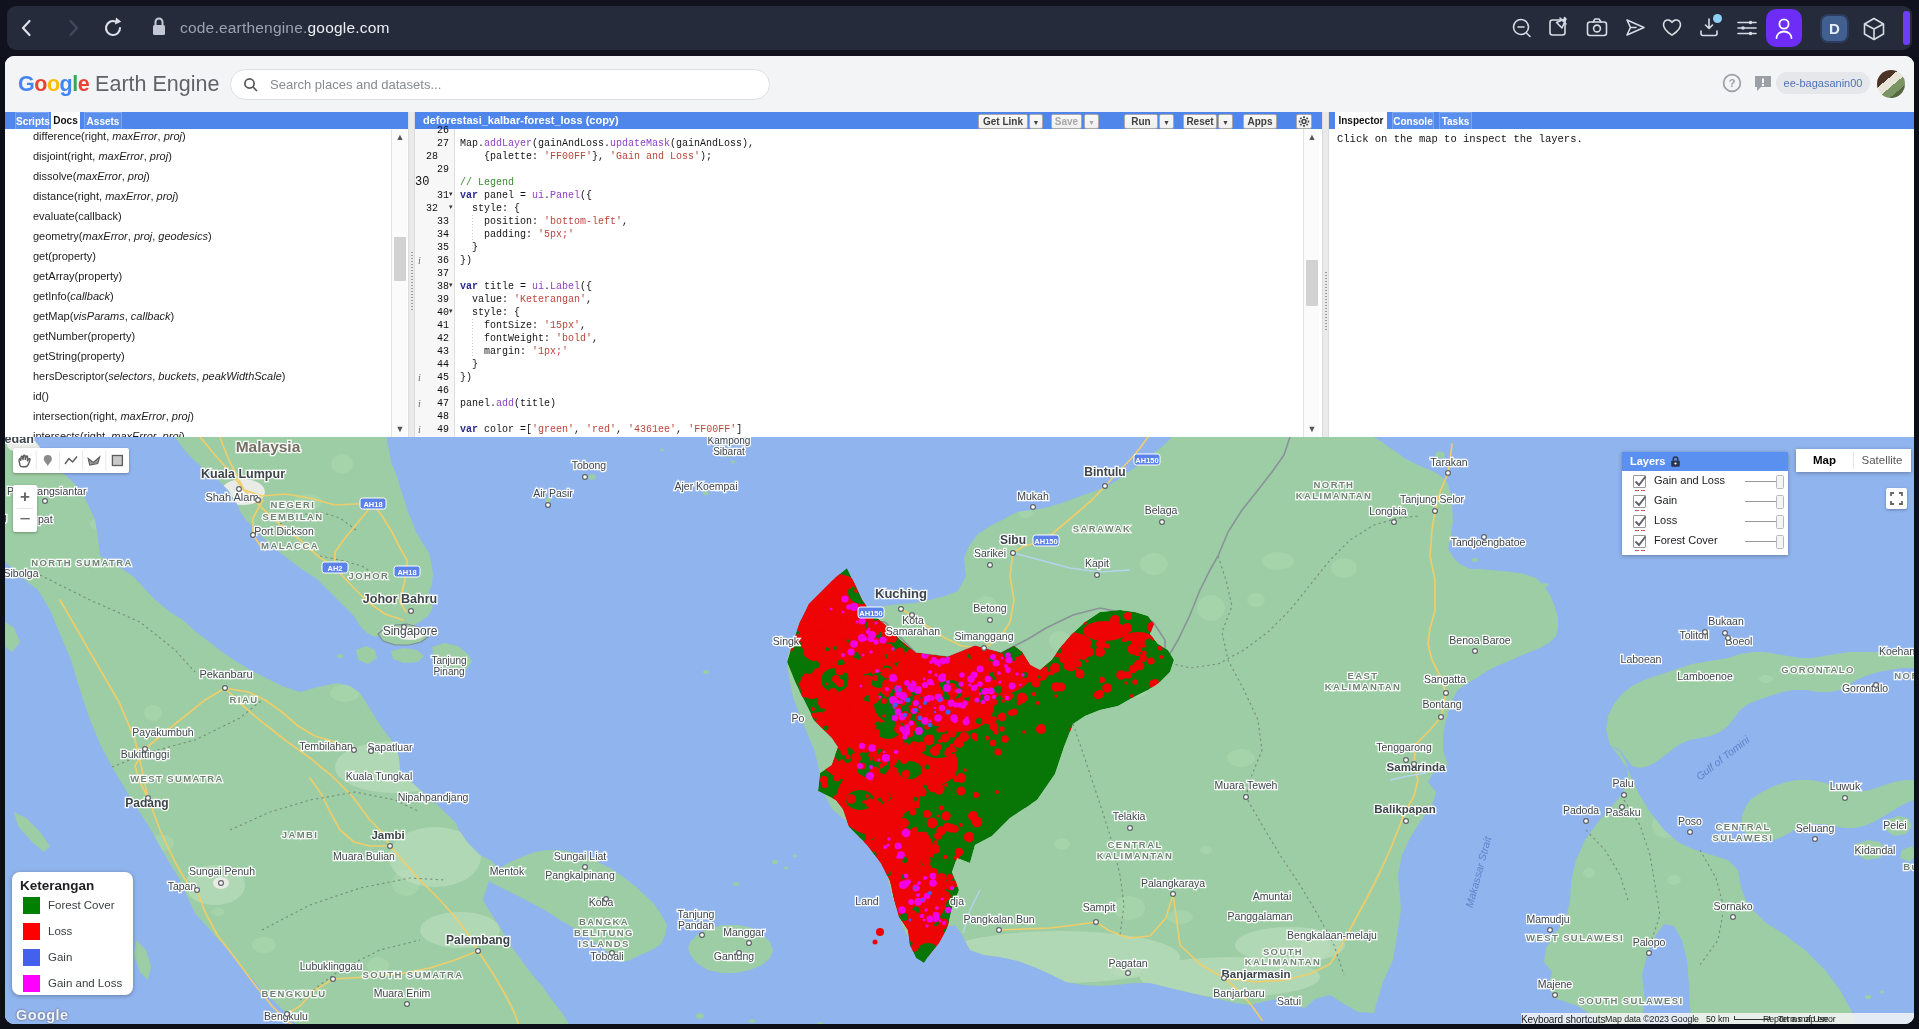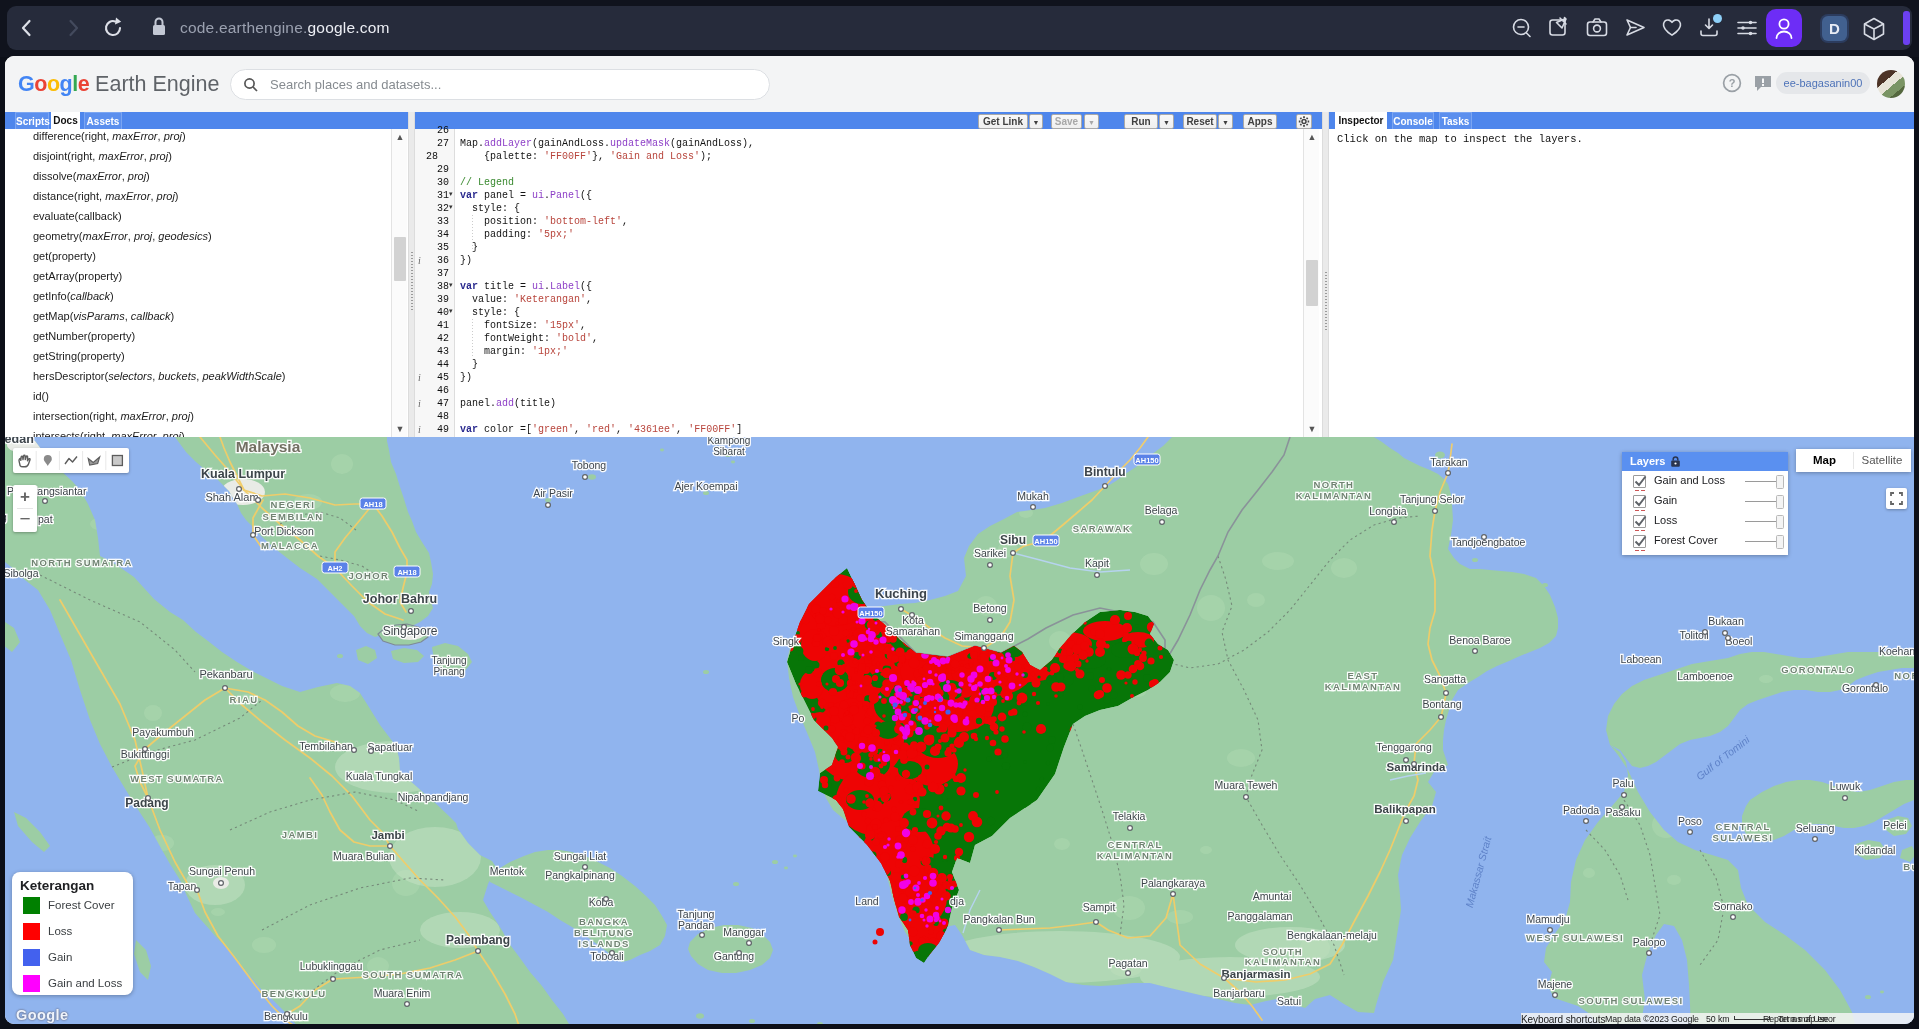--- a/index.html
+++ b/index.html
@@ -168,20 +168,23 @@
       <div class="it">intersects(right, <i style="font-style:italic">maxError</i>, <i style="font-style:italic">proj</i>)</div>
     </div>
     <div class="sbar" style="left:386px;top:73px;height:308px">
       <div class="sarrow" style="top:2px">▲</div>
       <div class="sarrow" style="bottom:2px">▼</div>
       <div class="sthumb" style="top:108px;height:44px"></div>
     </div>
     <div class="gutterv" style="left:403px;width:7px">
       <div class="gdots"></div>
     </div>
+    <div id="codehead">
+      <div class="title">deforestasi_kalbar-forest_loss (copy)</div>
+    </div>
     <div class="btn" style="left:973px;width:50px">Get Link</div>
     <div class="btn" style="left:1024px;width:14px"><span class="car">▼</span></div>
     <div class="btn dis" style="left:1046px;width:31px">Save</div>
     <div class="btn dis" style="left:1079px;width:15px"><span class="car">▼</span></div>
     <div class="btn" style="left:1119px;width:34px">Run</div>
     <div class="btn" style="left:1154px;width:15px"><span class="car">▼</span></div>
     <div class="btn" style="left:1178px;width:34px">Reset</div>
     <div class="btn" style="left:1213px;width:15px"><span class="car">▼</span></div>
     <div class="btn" style="left:1238px;width:34px">Apps</div>
     <div class="btn" style="left:1291px;width:16px"></div>
@@ -198,23 +201,23 @@
           <line transform="rotate(270)" x1="0" y1="-3.6" x2="0" y2="-5.2"></line>
           <line transform="rotate(315)" x1="0" y1="-3.6" x2="0" y2="-5.2"></line>
         </g>
       </g>
     </svg>
     <div id="gutter">
       <div class="abs" style="left:0;top:-5px;width:34px;text-align:right;font-family:'Liberation Mono',monospace;font-size:10px;line-height:13px;color:#0f0f0f">26</div>
       <div class="abs" style="left:0;top:8px;width:34px;text-align:right;font-family:'Liberation Mono',monospace;font-size:10px;line-height:13px;color:#0f0f0f">27</div>
       <div class="abs" style="left:0;top:21px;width:34px;text-align:center;font-family:'Liberation Mono',monospace;font-size:10px;line-height:13px;color:#0f0f0f">28</div>
       <div class="abs" style="left:0;top:34px;width:34px;text-align:right;font-family:'Liberation Mono',monospace;font-size:10px;line-height:13px;color:#0f0f0f">29</div>
-      <div class="abs" style="left:0;top:47px;width:34px;text-align:right;font-family:'Liberation Mono',monospace;font-size:10px;line-height:13px;color:#0f0f0f">30</div>
+      <div class="abs" style="left:0;top:47px;width:34px;text-align:left;font-family:'Liberation Mono',monospace;font-size:12px;line-height:13px;color:#0f0f0f">30</div>
       <div class="abs" style="left:0;top:60px;width:34px;text-align:right;font-family:'Liberation Mono',monospace;font-size:10px;line-height:13px;color:#0f0f0f">31</div>
-      <div class="abs" style="left:0;top:73px;width:34px;text-align:right;font-family:'Liberation Mono',monospace;font-size:10px;line-height:13px;color:#0f0f0f">32</div>
+      <div class="abs" style="left:0;top:73px;width:34px;text-align:center;font-family:'Liberation Mono',monospace;font-size:10px;line-height:13px;color:#0f0f0f">32</div>
       <div class="abs" style="left:0;top:86px;width:34px;text-align:right;font-family:'Liberation Mono',monospace;font-size:10px;line-height:13px;color:#0f0f0f">33</div>
       <div class="abs" style="left:0;top:99px;width:34px;text-align:right;font-family:'Liberation Mono',monospace;font-size:10px;line-height:13px;color:#0f0f0f">34</div>
       <div class="abs" style="left:0;top:112px;width:34px;text-align:right;font-family:'Liberation Mono',monospace;font-size:10px;line-height:13px;color:#0f0f0f">35</div>
       <div class="abs" style="left:0;top:125px;width:34px;text-align:right;font-family:'Liberation Mono',monospace;font-size:10px;line-height:13px;color:#0f0f0f">36</div>
       <div class="abs" style="left:0;top:138px;width:34px;text-align:right;font-family:'Liberation Mono',monospace;font-size:10px;line-height:13px;color:#0f0f0f">37</div>
       <div class="abs" style="left:0;top:151px;width:34px;text-align:right;font-family:'Liberation Mono',monospace;font-size:10px;line-height:13px;color:#0f0f0f">38</div>
       <div class="abs" style="left:0;top:164px;width:34px;text-align:right;font-family:'Liberation Mono',monospace;font-size:10px;line-height:13px;color:#0f0f0f">39</div>
       <div class="abs" style="left:0;top:177px;width:34px;text-align:right;font-family:'Liberation Mono',monospace;font-size:10px;line-height:13px;color:#0f0f0f">40</div>
       <div class="abs" style="left:0;top:190px;width:34px;text-align:right;font-family:'Liberation Mono',monospace;font-size:10px;line-height:13px;color:#0f0f0f">41</div>
       <div class="abs" style="left:0;top:203px;width:34px;text-align:right;font-family:'Liberation Mono',monospace;font-size:10px;line-height:13px;color:#0f0f0f">42</div>

